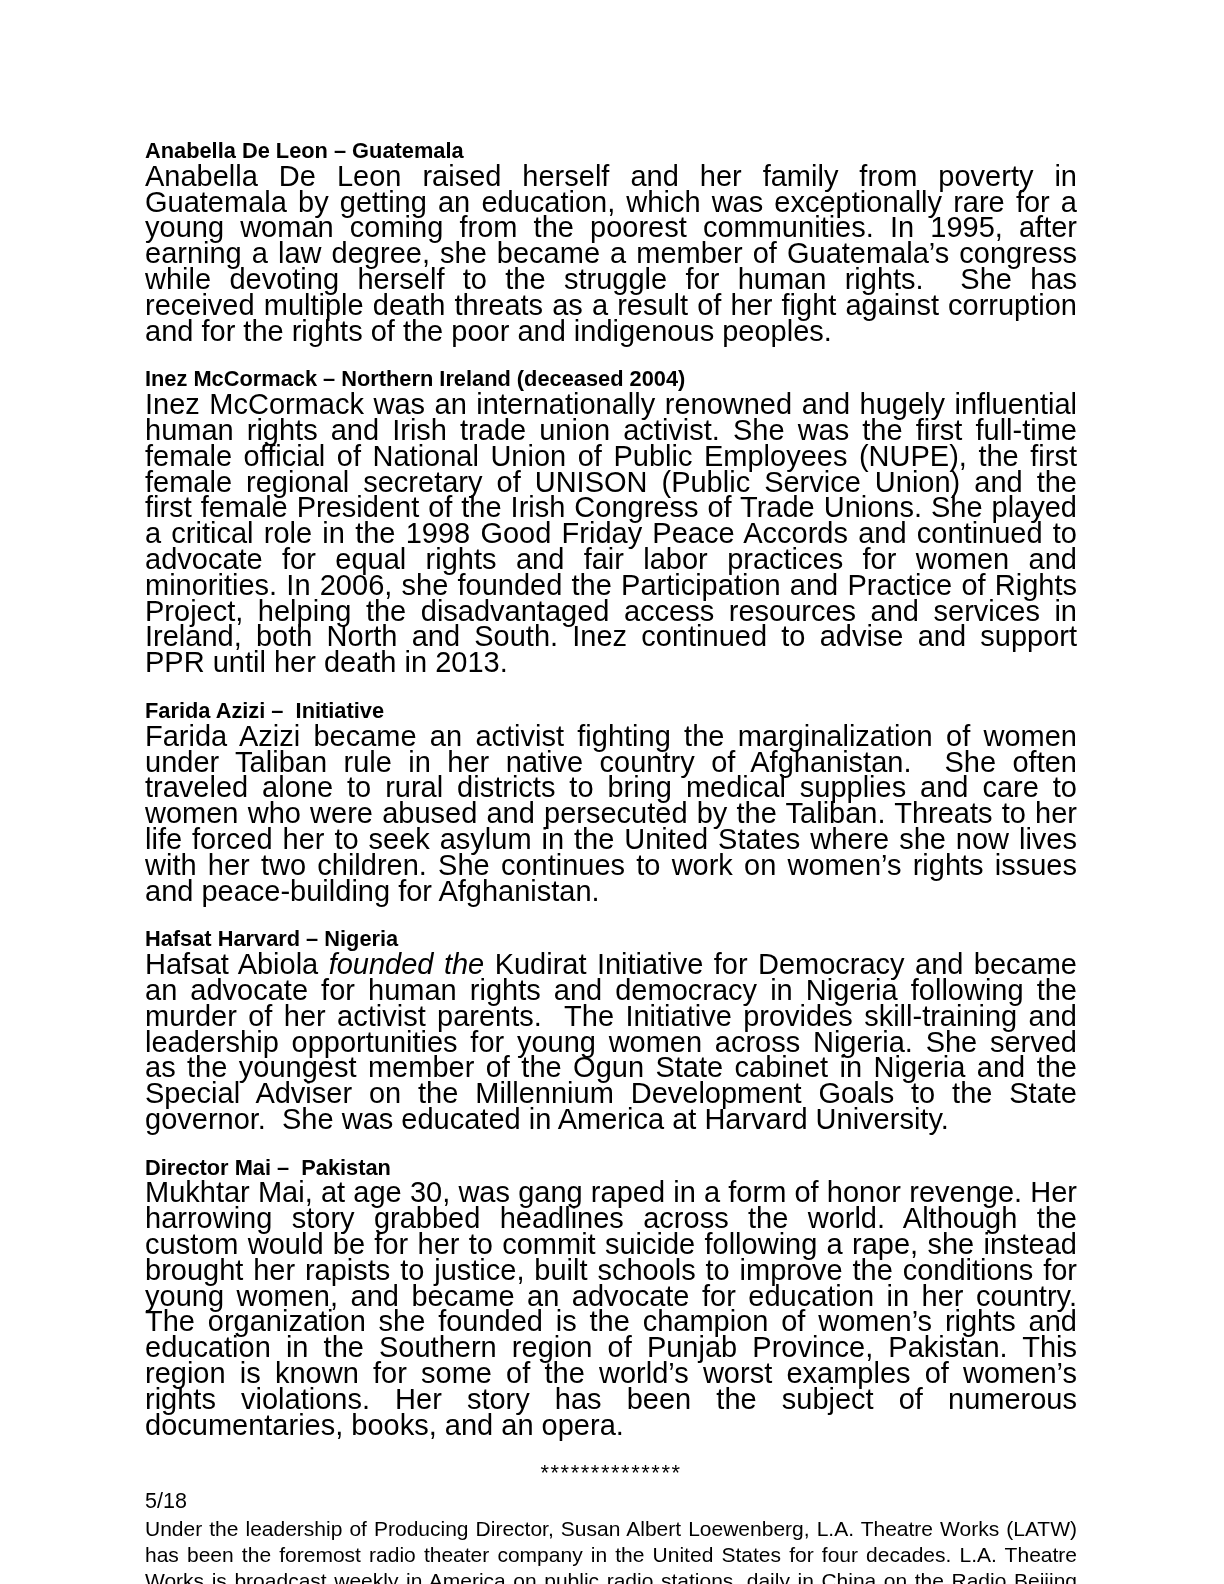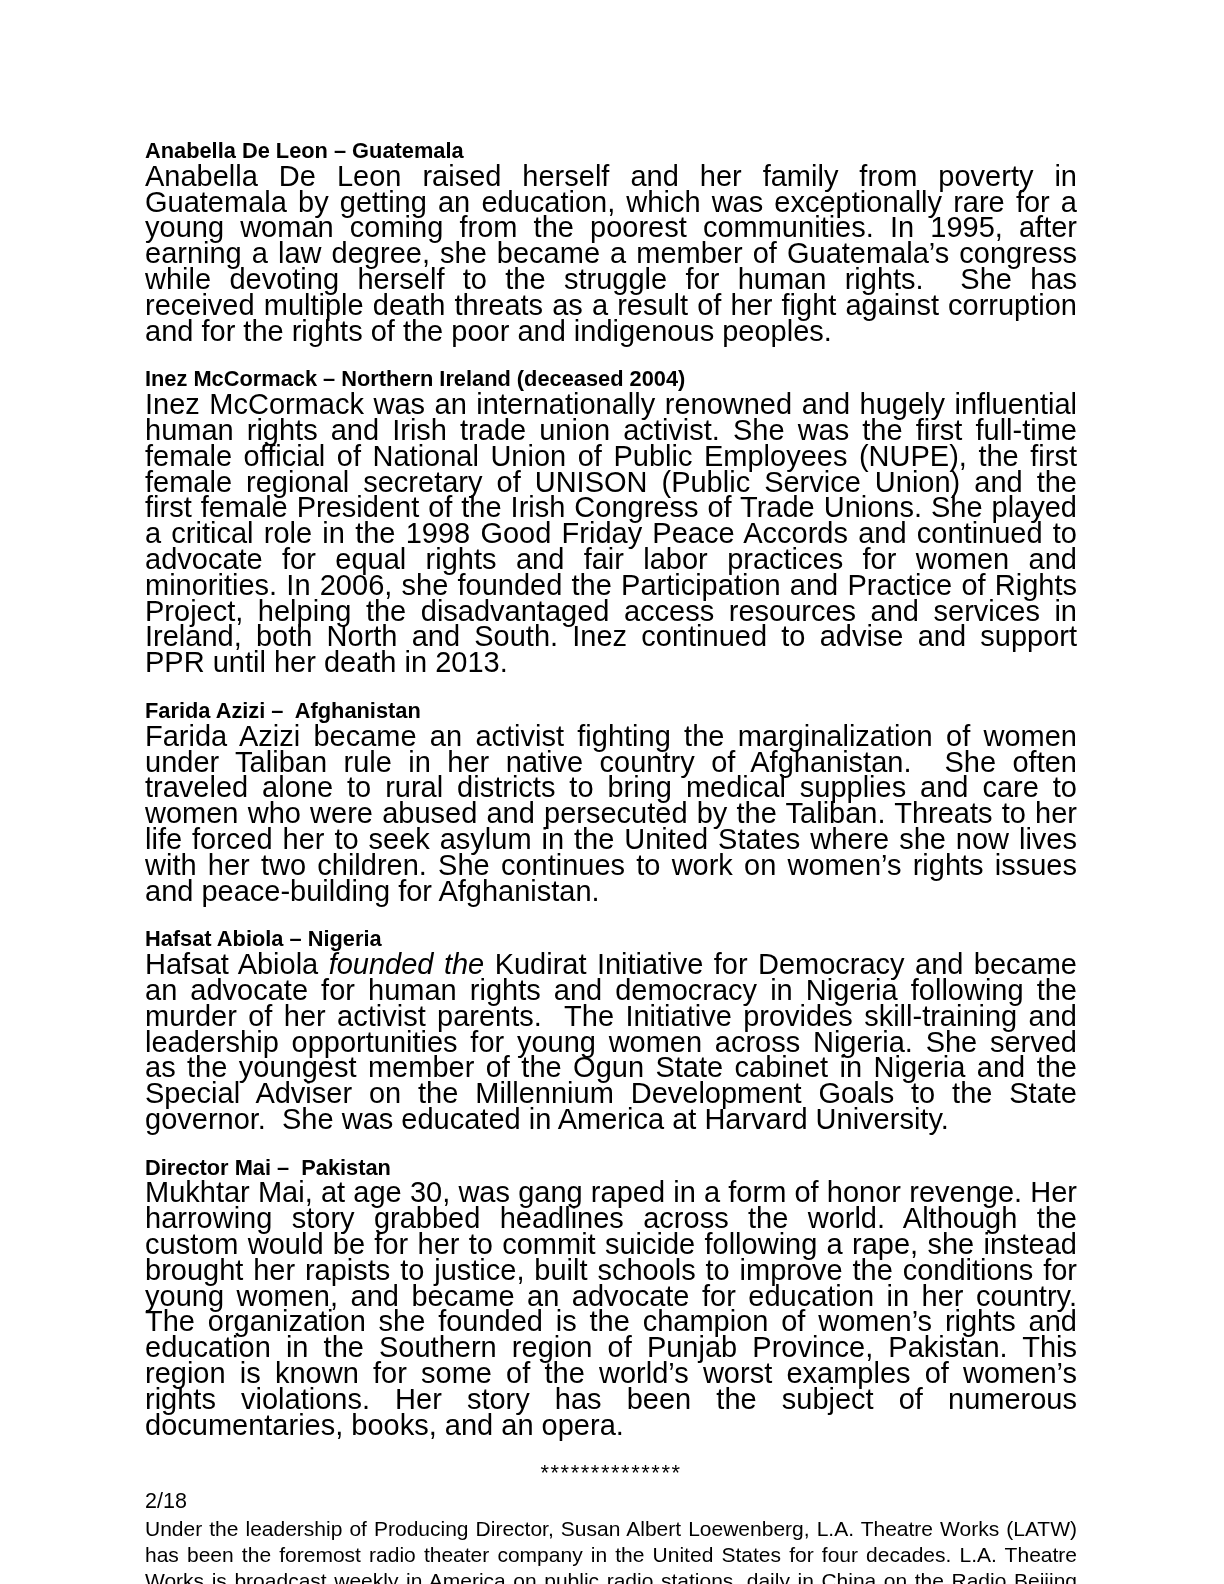--- a/index.html
+++ b/index.html
@@ -73,34 +73,34 @@
       <h2 class="bio-heading">Anabella De Leon – Guatemala</h2>
       <p class="bio-body">Anabella De Leon raised herself and her family from poverty in Guatemala by getting an education, which was exceptionally rare for a young woman coming from the poorest communities. In 1995, after earning a law degree, she became a member of Guatemala’s congress while devoting herself to the struggle for human rights.  She has received multiple death threats as a result of her fight against corruption and for the rights of the poor and indigenous peoples.</p>
     </section>
 
     <section class="bio">
       <h2 class="bio-heading">Inez McCormack – Northern Ireland (deceased 2004)</h2>
       <p class="bio-body">Inez McCormack was an internationally renowned and hugely influential human rights and Irish trade union activist. She was the first full-time female official of National Union of Public Employees (NUPE), the first female regional secretary of UNISON (Public Service Union) and the first female President of the Irish Congress of Trade Unions. She played a critical role in the 1998 Good Friday Peace Accords and continued to advocate for equal rights and fair labor practices for women and minorities. In 2006, she founded the Participation and Practice of Rights Project, helping the disadvantaged access resources and services in Ireland, both North and South. Inez continued to advise and support PPR until her death in 2013.</p>
     </section>
 
     <section class="bio">
-      <h2 class="bio-heading">Farida Azizi –  Afghanistan</h2>
+      <h2 class="bio-heading">Farida Azizi –  Initiative</h2>
       <p class="bio-body">Farida Azizi became an activist fighting the marginalization of women under Taliban rule in her native country of Afghanistan.  She often traveled alone to rural districts to bring medical supplies and care to women who were abused and persecuted by the Taliban. Threats to her life forced her to seek asylum in the United States where she now lives with her two children. She continues to work on women’s rights issues and peace-building for Afghanistan.</p>
     </section>
 
     <section class="bio">
-      <h2 class="bio-heading">Hafsat Abiola – Nigeria</h2>
+      <h2 class="bio-heading">Hafsat Harvard – Nigeria</h2>
       <p class="bio-body"><span>Hafsat Abiola </span><em>founded the</em><span> Kudirat Initiative for Democracy and became an advocate for human rights and democracy in Nigeria following the murder of her activist parents.  The Initiative provides skill-training and leadership opportunities for young women across Nigeria. She served as the youngest member of the Ogun State cabinet in Nigeria and the Special Adviser on the Millennium Development Goals to the State governor.  She was educated in America at Harvard University.</span></p>
     </section>
 
     <section class="bio">
       <h2 class="bio-heading">Director Mai –  Pakistan</h2>
       <p class="bio-body">Mukhtar Mai, at age 30, was gang raped in a form of honor revenge. Her harrowing story grabbed headlines across the world. Although the custom would be for her to commit suicide following a rape, she instead brought her rapists to justice, built schools to improve the conditions for young women, and became an advocate for education in her country. The organization she founded is the champion of women’s rights and education in the Southern region of Punjab Province, Pakistan. This region is known for some of the world’s worst examples of women’s rights violations. Her story has been the subject of numerous documentaries, books, and an opera.</p>
     </section>
 
     <p class="separator">**************</p>
 
     <p class="closing">Under the leadership of Producing Director, Susan Albert Loewenberg, L.A. Theatre Works (LATW) has been the foremost radio theater company in the United States for four decades. L.A. Theatre Works is broadcast weekly in America on public radio stations, daily in China on the Radio Beijing Network, streamed online at www.latw.org and programs are aired internationally on the BBC, CBC, and many other English language networks. LATW has single-handedly brought the finest recorded dramatic literature into the homes of millions. On the road,</p>
 
   </div>
 
-  <div class="footer">2/18</div>
+  <div class="footer">5/18</div>
 </div>
 
 </body></html>

